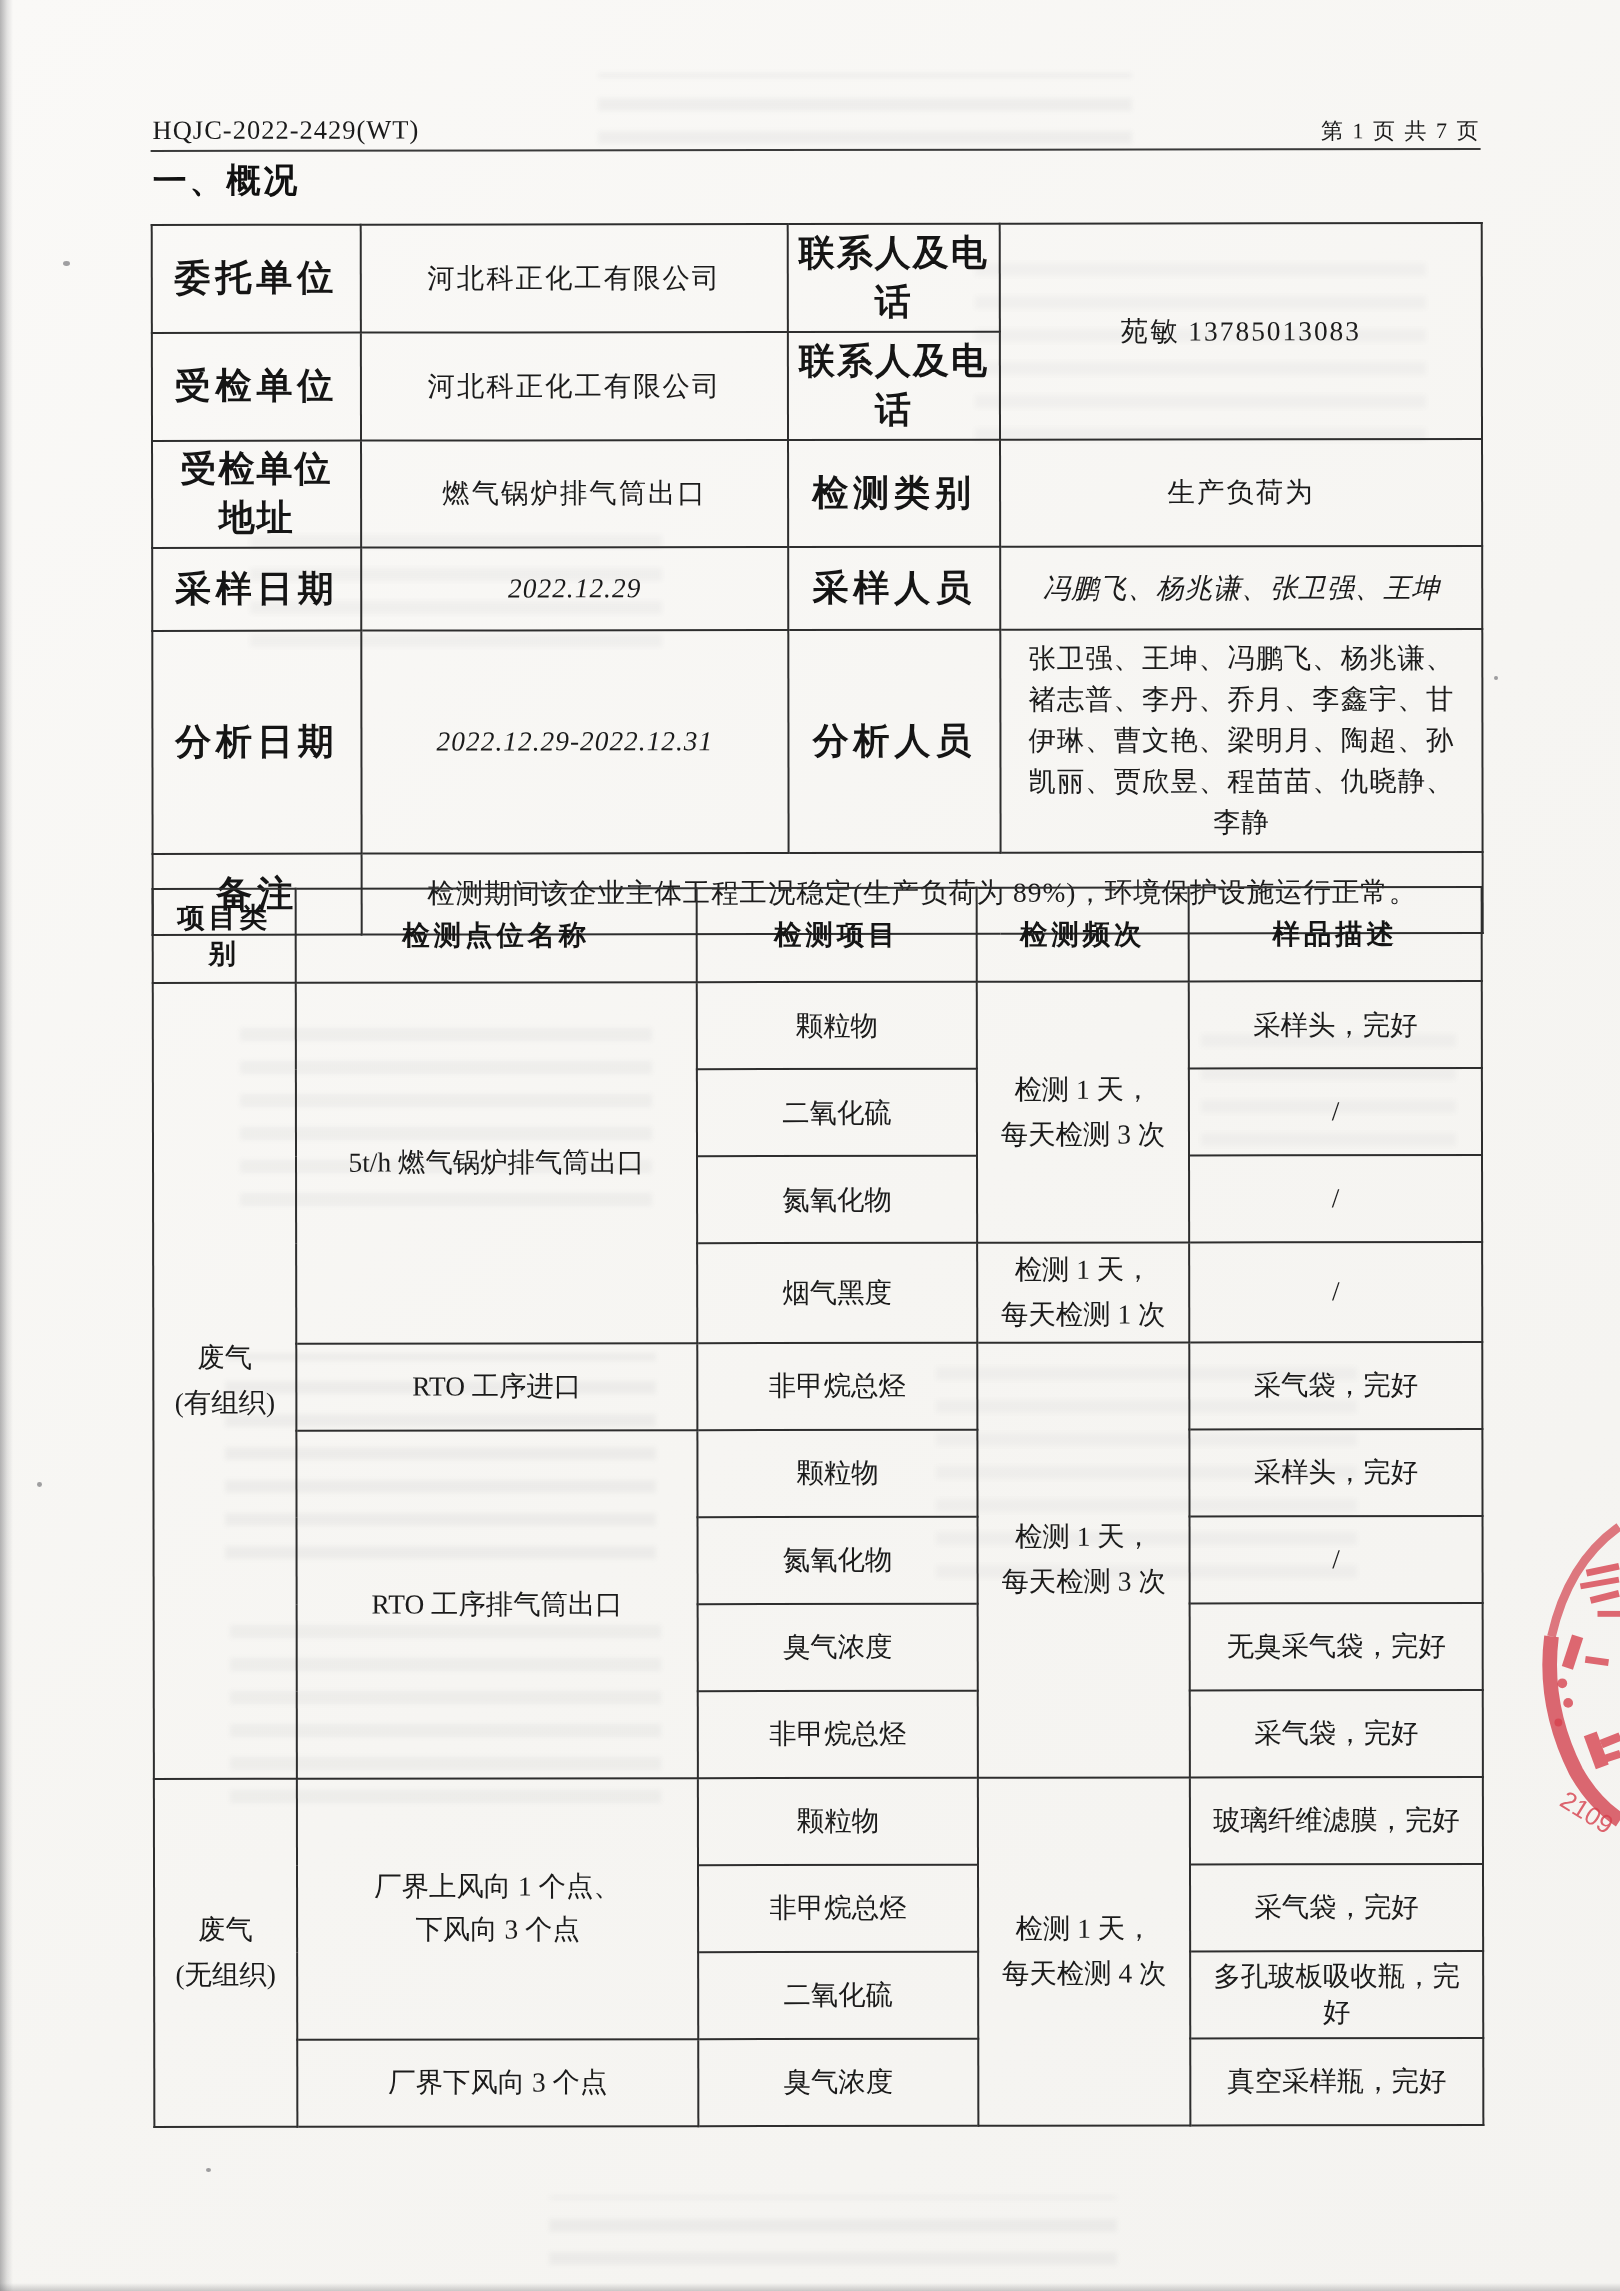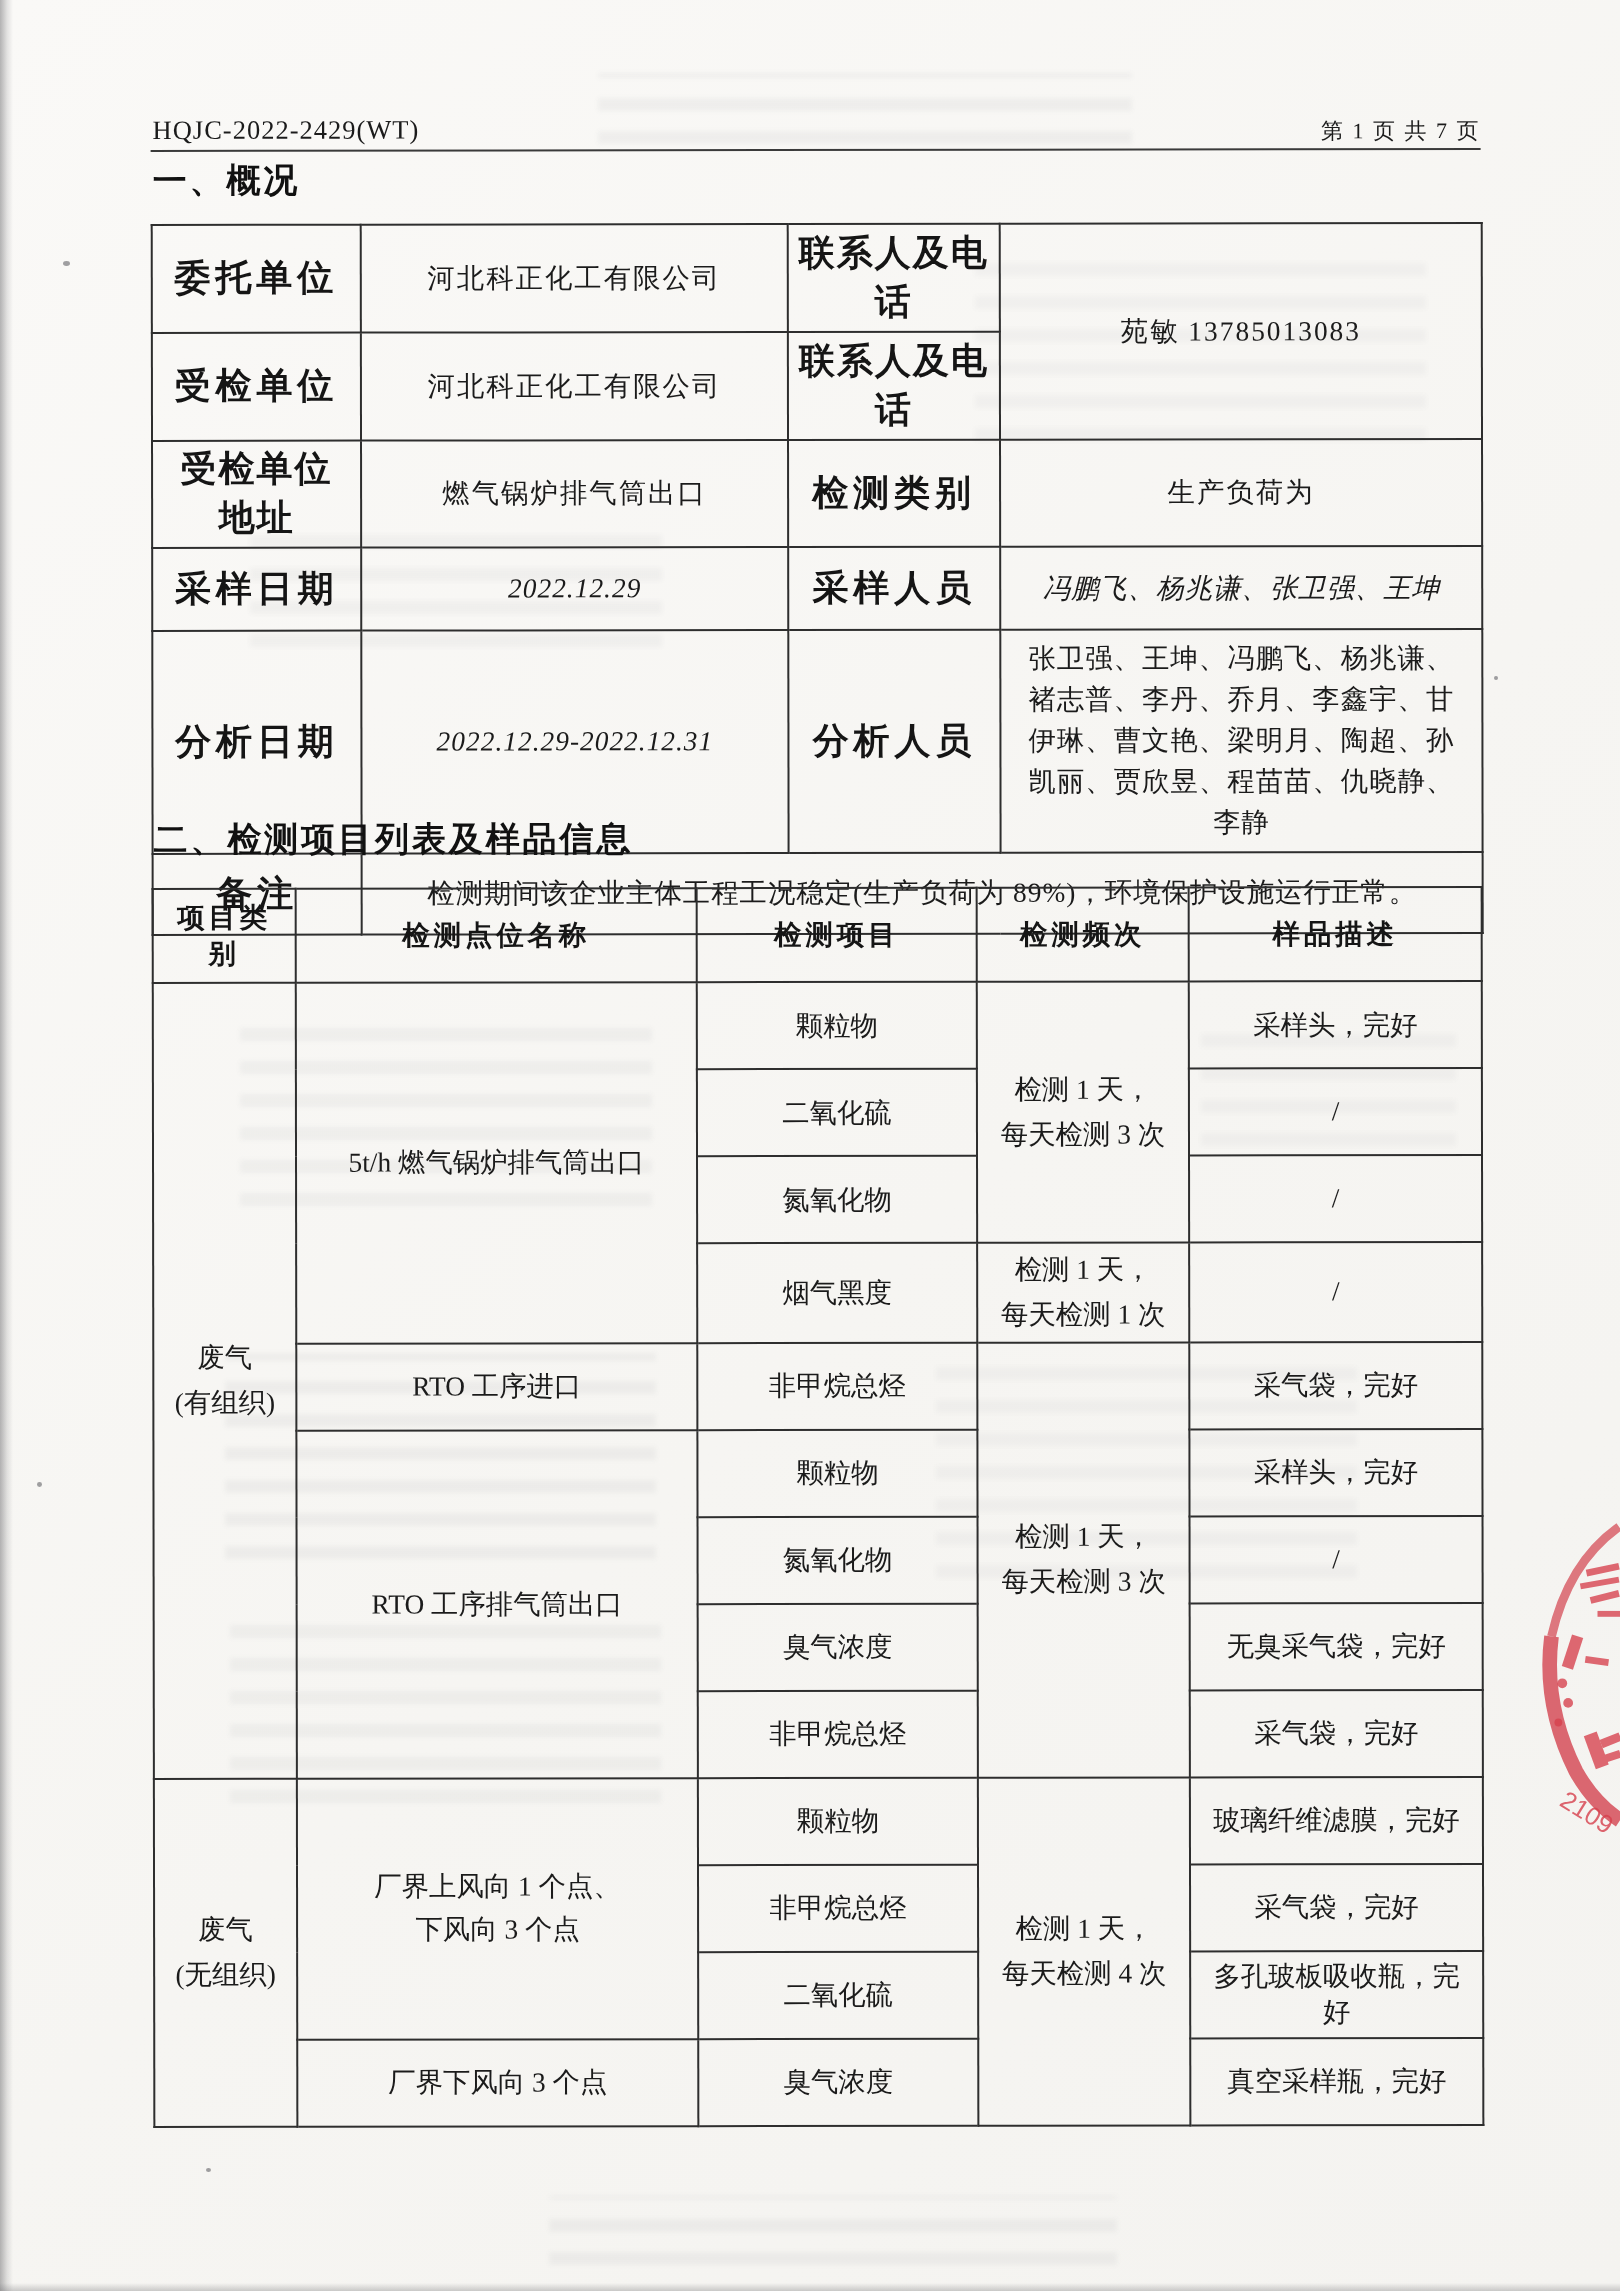--- a/index.html
+++ b/index.html
@@ -117,21 +117,20 @@
         <td class="lbl">分析人员</td>
         <td class="namelist">张卫强、王坤、冯鹏飞、杨兆谦、褚志普、李丹、乔月、李鑫宇、甘伊琳、曹文艳、梁明月、陶超、孙凯丽、贾欣昱、程苗苗、仇晓静、李静</td>
       </tr>
       <tr style="height:81px">
         <td class="lbl">备注</td>
         <td class="note" colspan="3">检测期间该企业主体工程工况稳定(生产负荷为 89%)，环境保护设施运行正常。</td>
       </tr>
     </tbody>
       </table>
 
-    <div class="sec-title t2-title">二、检测项目列表及样品信息</div>
 
     <table class="t2">
       <colgroup>
           <col style="width:143px">
           <col style="width:401px">
           <col style="width:280px">
           <col style="width:212px">
           <col style="width:293px">
         </colgroup>
       <tbody>

